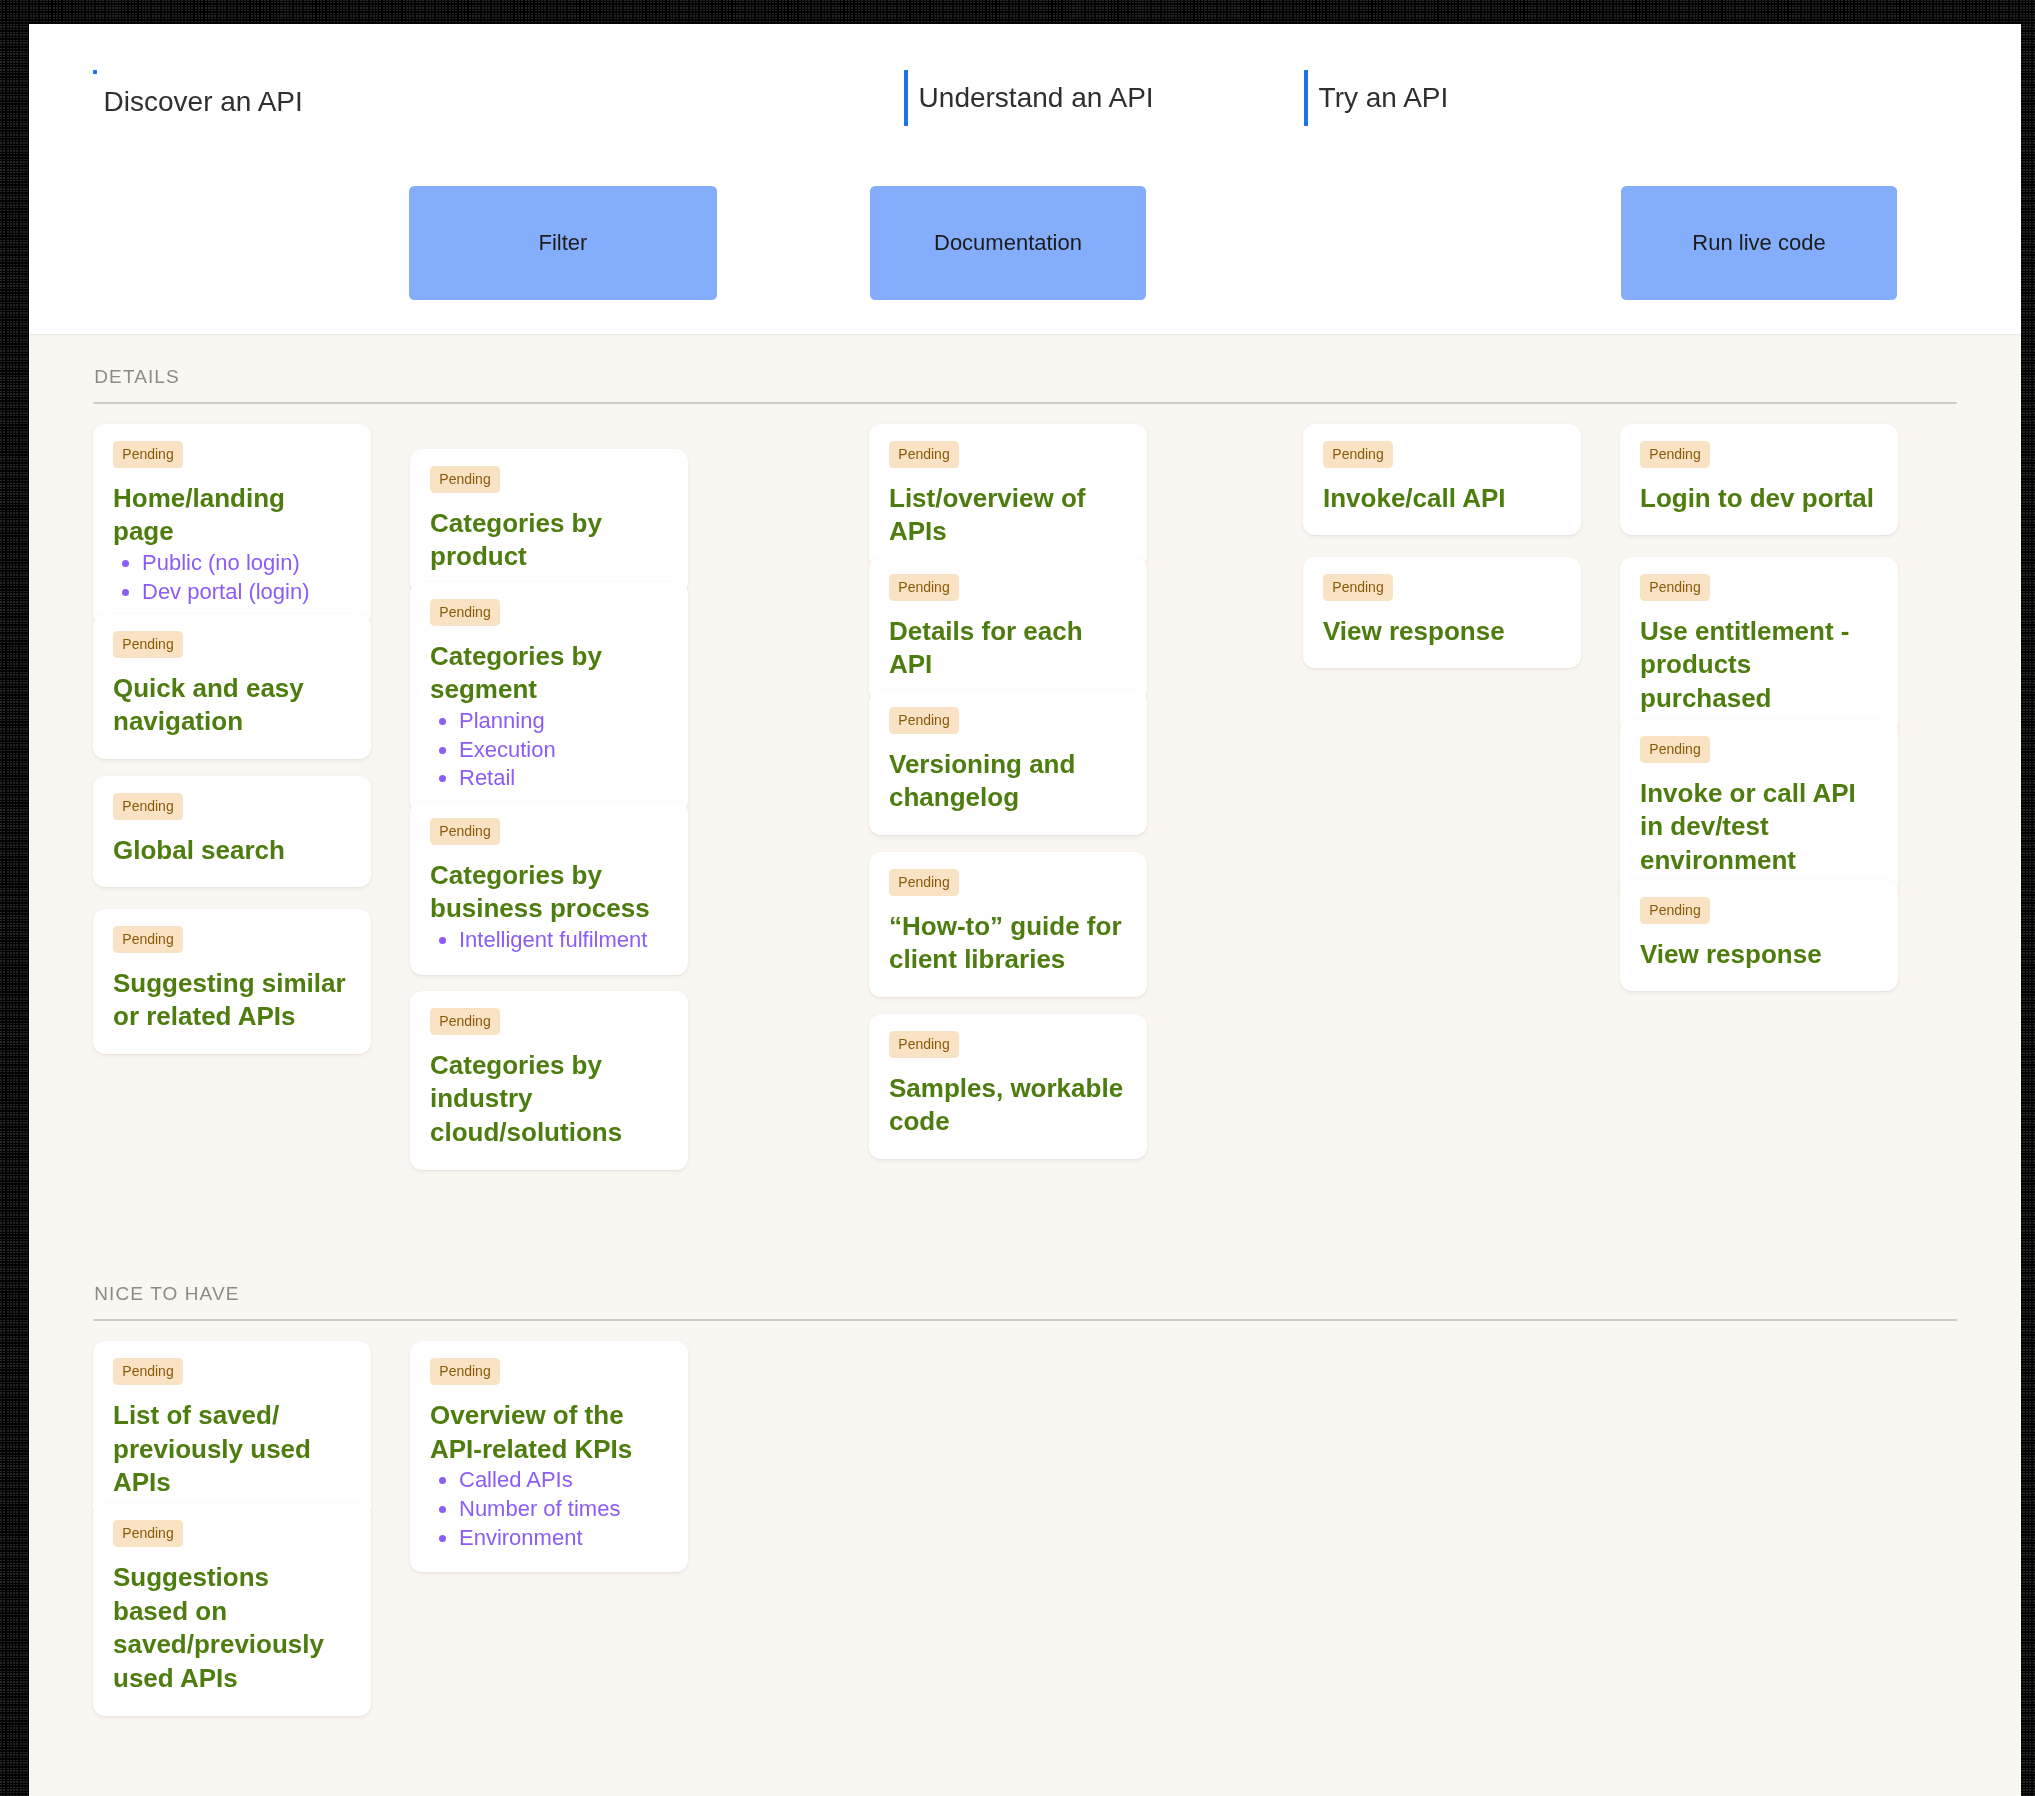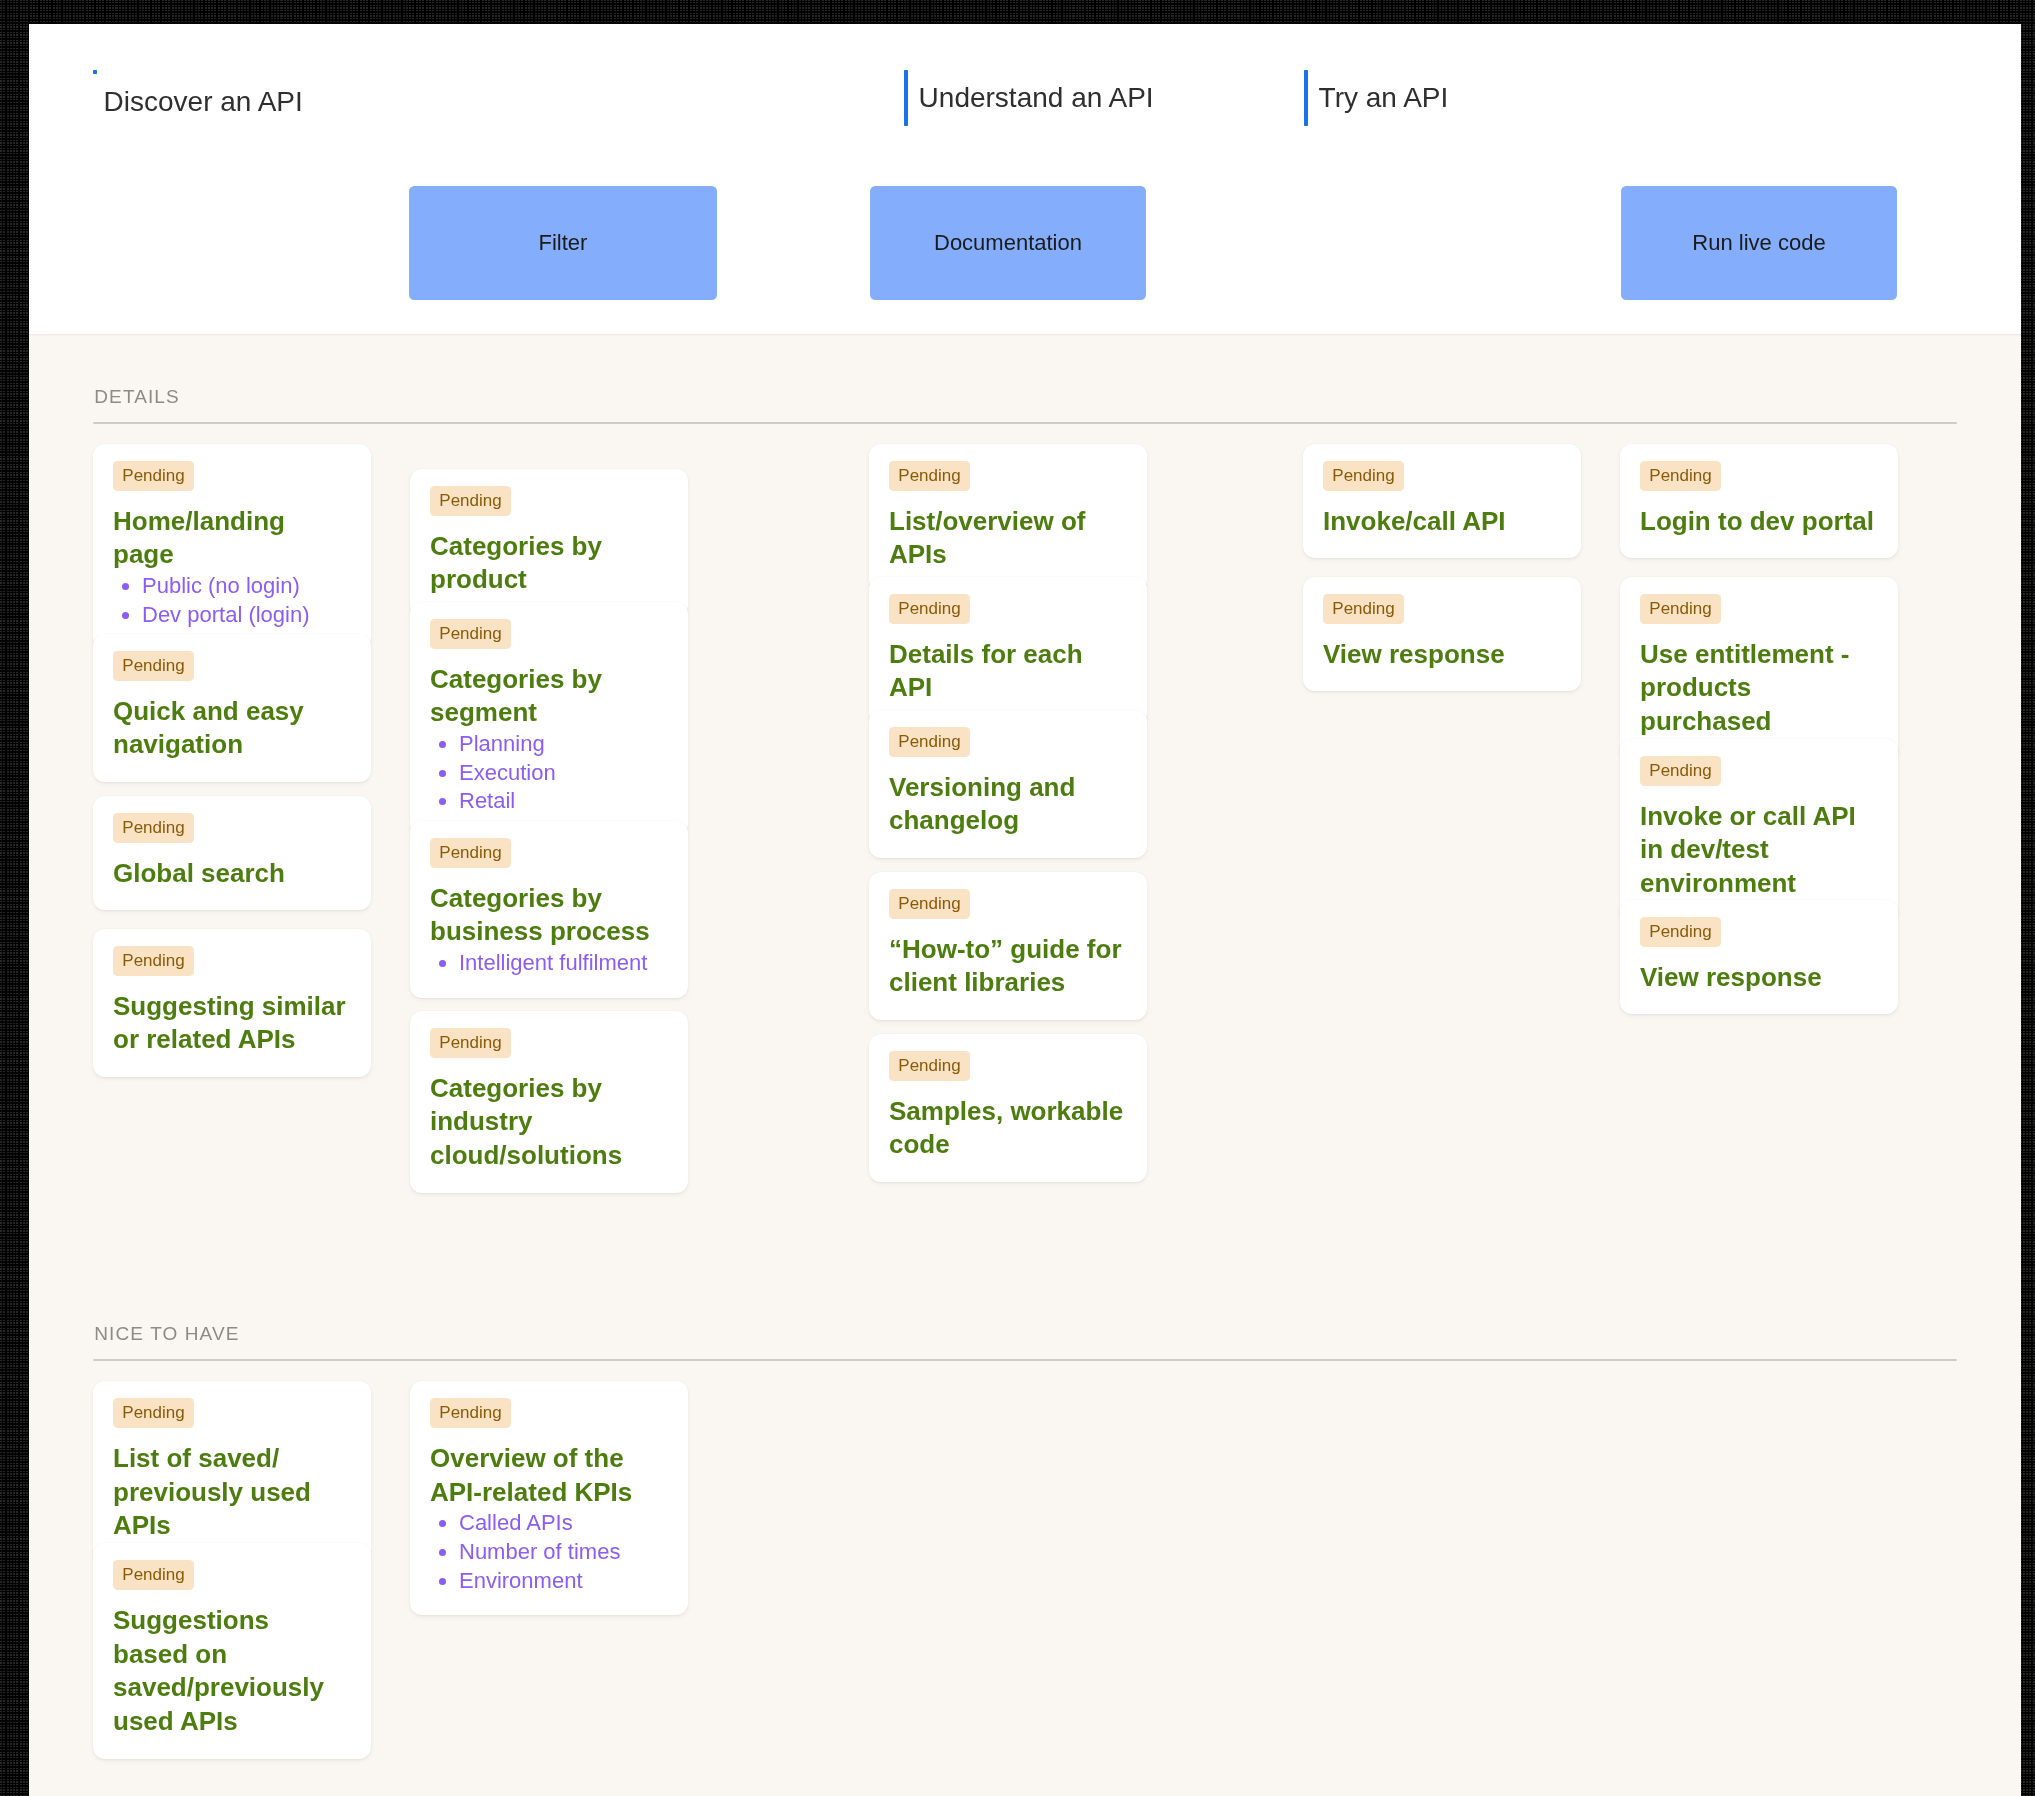--- a/index.html
+++ b/index.html
@@ -85,21 +85,20 @@
     font-weight: 400;
     text-align: center;
     box-sizing: border-box;
     padding: 0 6.6px;
   }
 
   
   .section {
     position: relative;
     padding: 0 64px;
-    margin-top: 20px;
   }
   .section-label {
     font-size: 19px;
     letter-spacing: 1.1px;
     color: #8E8A86;
     padding-top: 30.5px;
     padding-bottom: 14.6px;
     padding-left: 1.3px;
   }
   .section-rule {
@@ -119,21 +118,21 @@
     background: #FFFFFF;
     border-radius: 12px;
     box-sizing: border-box;
     padding: 17px 20px 20px 20px;
     box-shadow: 0 2px 4.6px rgba(90,70,50,0.07), 0 0.7px 1.3px rgba(90,70,50,0.05);
   }
   .badge {
     display: inline-block;
     background: #F9E3C4;
     color: #8A5A09;
-    font-size: 17px;
+    font-size: 14px;
     line-height: 1;
     padding: 6px 9.3px 7.3px 9.3px;
     border-radius: 4.6px;
   }
   .card-title {
     font-size: 26px;
     color: #4d7c0f;
     line-height: 1.3;
     margin-top: 13.3px;
     font-weight: 700;

